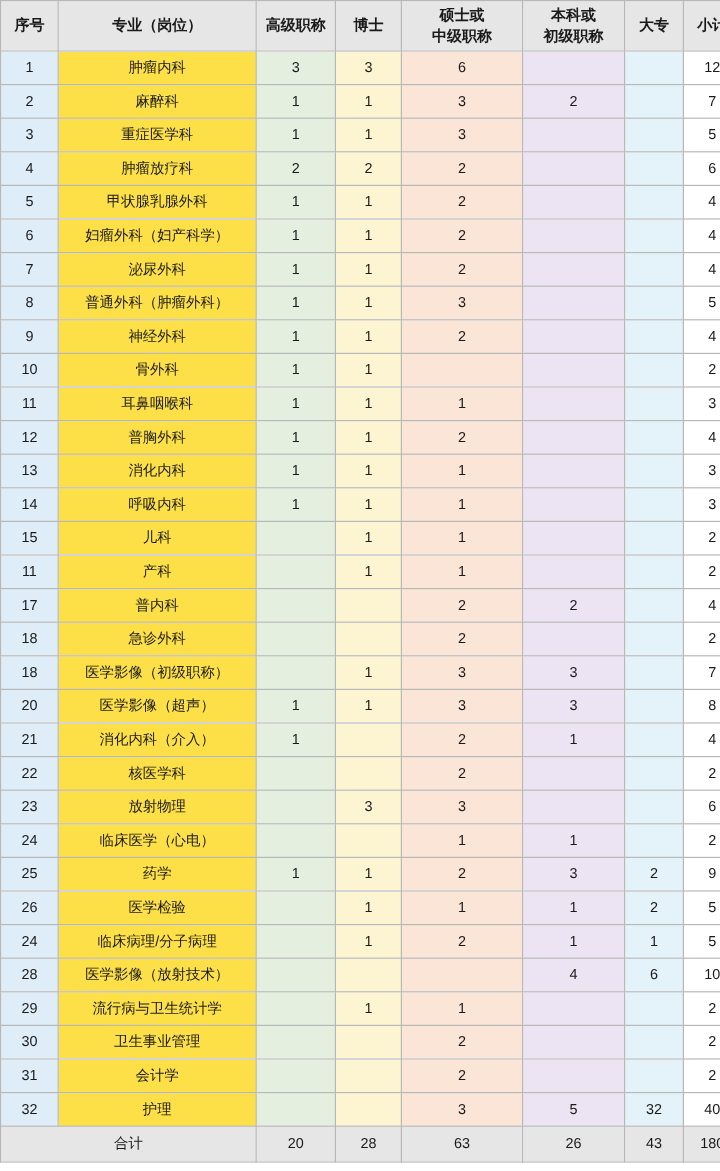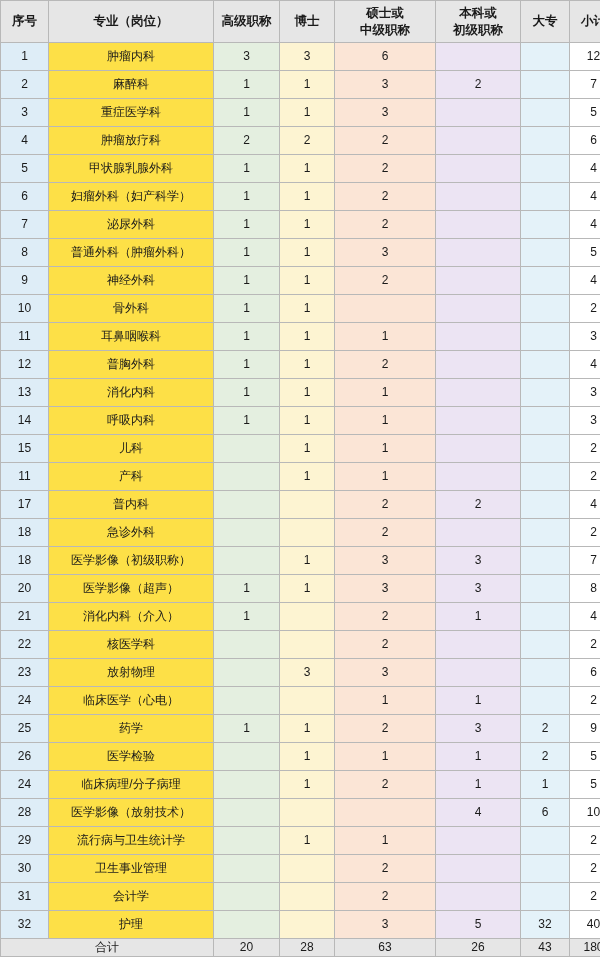--- a/index.html
+++ b/index.html
@@ -51,21 +51,21 @@
   td.sen  { background: #e4efe0; }
   td.phd  { background: #fdf4d2; }
   td.mas  { background: #fbe5d6; }
   td.bac  { background: #ece4f3; }
   td.col  { background: #e4f2f9; }
   td.sum  { background: #ffffff; }
 
   tr.total-row td {
     background: #e6e6e6;
     font-weight: normal;
-    height: 18px;
+    height: 30px;
   }
   tr.total-row td.total-label {
     background: #e6e6e6;
   }
   .hdr-two-line { line-height: 1.3; }
 </style>
 </head>
 <body>
 
 <table class="recruit-table">

